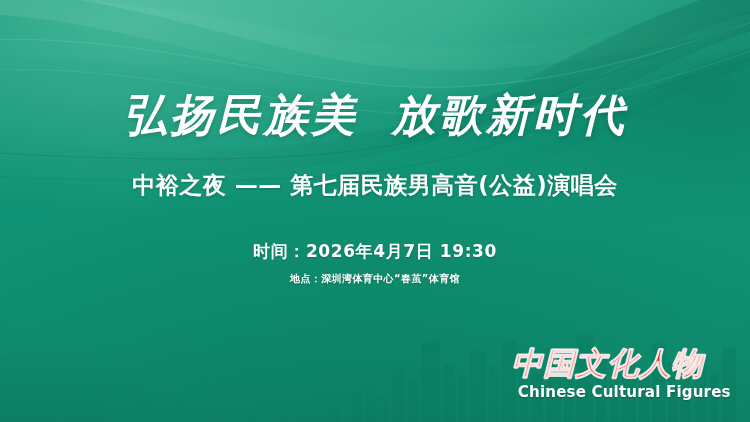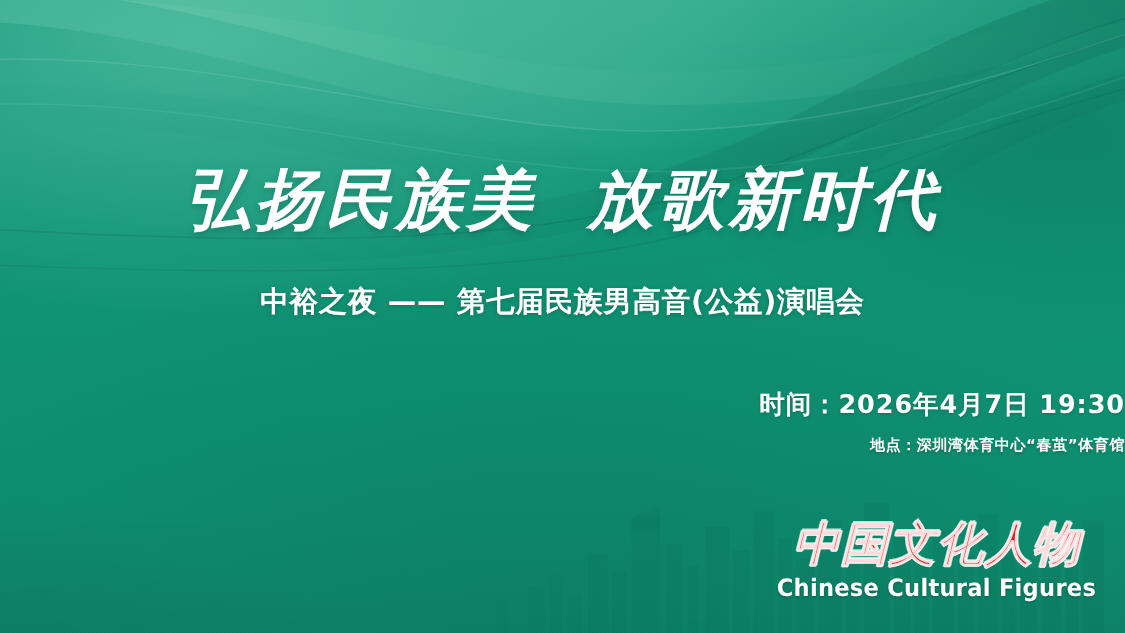--- a/index.html
+++ b/index.html
@@ -54,21 +54,20 @@
     inset: 0;
     background: radial-gradient(ellipse 105% 95% at 50% 45%, rgba(0,0,0,0) 55%, rgba(0,0,0,0.10) 100%);
     pointer-events: none;
   }
 
   
   .content {
     position: absolute;
     inset: 0;
     z-index: 5;
-    margin-top: 19px;
   }
 
   .calligraphy-line {
     position: absolute;
     top: 93px;
     left: 0;
     width: 100%;
     text-align: center;
     white-space: nowrap;
     color: #ffffff;
@@ -85,33 +84,33 @@
 
   .subtitle {
     position: absolute;
     top: 172px;
     left: 0;
     width: 100%;
     text-align: center;
     white-space: nowrap;
     color: #ffffff;
     font-family: "DejaVu Sans", "Liberation Sans", sans-serif;
-    font-size: 19px;
+    font-size: 23px;
     font-weight: 700;
     letter-spacing: 0.5px;
     line-height: 1.15;
     text-shadow: 0 1px 3px rgba(0,0,0,0.22);
   }
 
   .meta {
     position: absolute;
     top: 243px;
     left: 0;
     width: 100%;
-    text-align: right;
+    text-align: center;
   }
   .meta-time {
     color: #ffffff;
     font-family: "DejaVu Sans", "Liberation Sans", sans-serif;
     font-size: 17px;
     font-weight: 700;
     letter-spacing: 0.6px;
     line-height: 1;
     white-space: nowrap;
     text-shadow: 0 1px 2px rgba(0,0,0,0.20);
@@ -126,21 +125,20 @@
     line-height: 1;
     white-space: nowrap;
     text-shadow: 0 1px 2px rgba(0,0,0,0.20);
   }
 
   
   .logo {
     position: absolute;
     right: 12px;
     bottom: 22px;
-    text-align: center;
     z-index: 6;
     margin-top: 38px;
   }
   .logo-cn {
     color: #e01f20;
     font-family: "DejaVu Serif", "Liberation Serif", serif;
     font-size: 31px;
     font-weight: 700;
     font-style: italic;
     letter-spacing: 1px;

